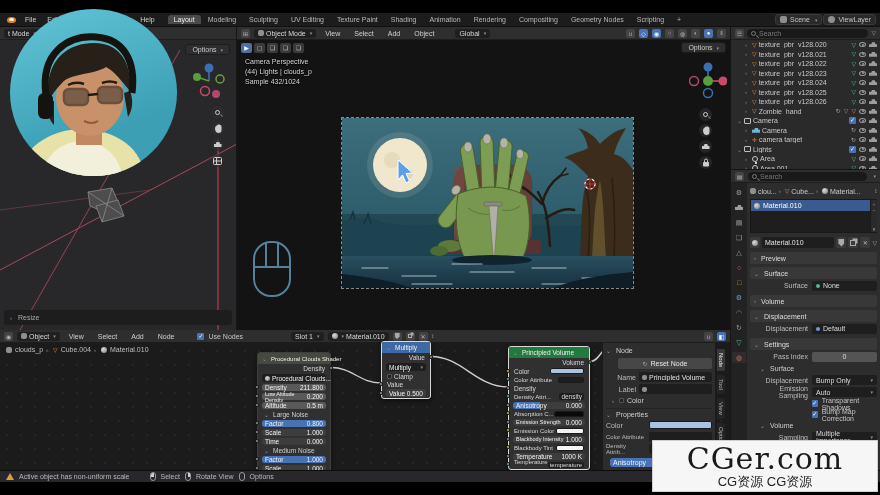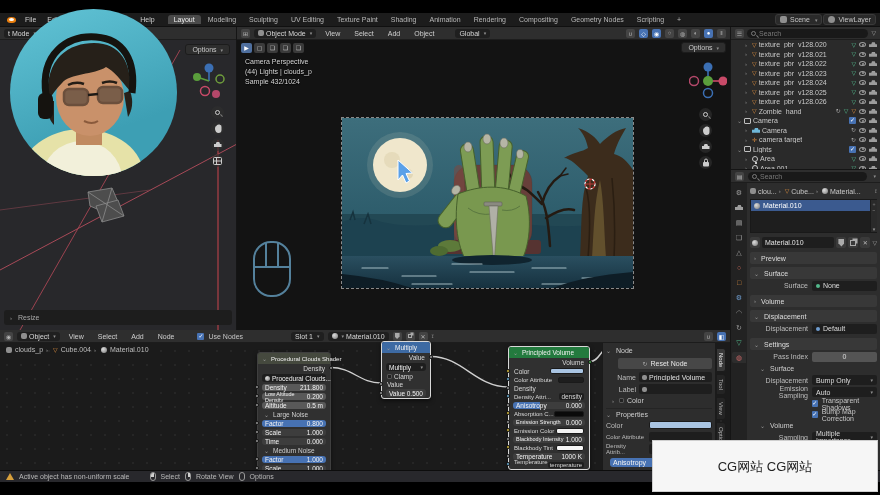--- a/index.html
+++ b/index.html
@@ -1009,21 +1009,22 @@
   <span style="width:10px"></span>
   <span class="mbtn l"></span>
   <span>Select</span>
   <span class="mbtn m"></span>
   <span>Rotate View</span>
   <span class="mbtn"></span>
   <span>Options</span>
 </div>
 
 <div id="watermark" class="abs">
-  <div id="wm-sub">CG网站 CG网站</div>
+  <div id="wm-title">CGer.com</div>
+  <div id="wm-sub">CG资源 CG资源</div>
 </div>
 
 <div id="webcam" class="abs">
   <svg width="167" height="167" viewBox="0 0 167 167">
     <ellipse cx="72" cy="168" rx="62" ry="48" fill="#e6e2a8"></ellipse>
     <ellipse cx="72" cy="170" rx="40" ry="38" fill="#f2f0da"></ellipse>
     <rect x="66" y="110" width="26" height="26" fill="#c08a60"></rect>
     <ellipse cx="80" cy="88" rx="34" ry="39" fill="#c9916a"></ellipse>
     <path d="M38 92 C34 48 60 34 84 34 C110 34 122 54 120 82 C110 70 104 62 96 58 C84 66 60 64 52 74 C46 80 42 86 38 92 Z" fill="#262019"></path>
     <path d="M38 92 C36 104 40 112 44 116 L44 92 Z" fill="#262019"></path>

